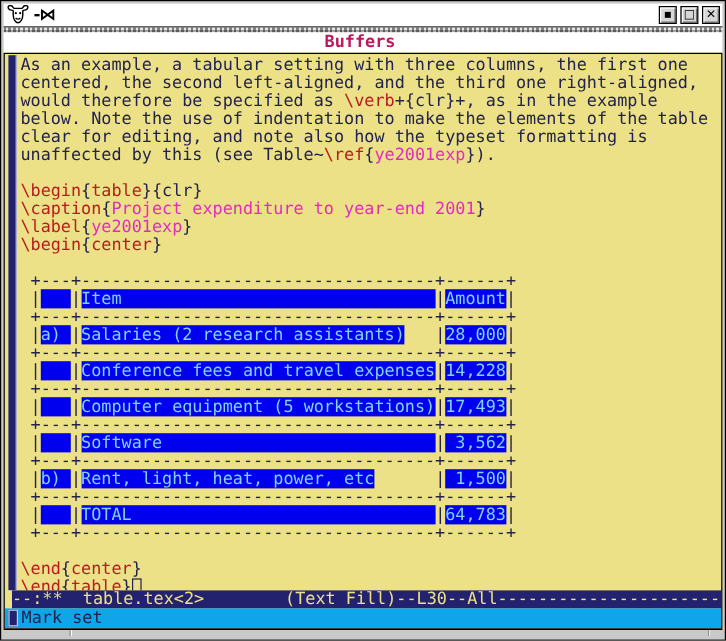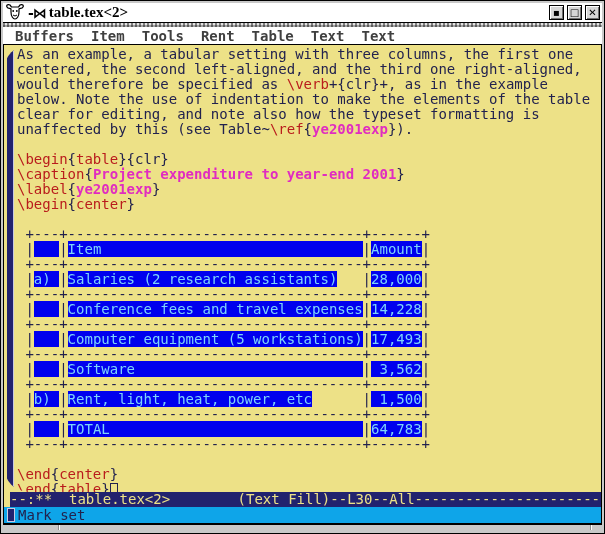--- a/index.html
+++ b/index.html
@@ -37,44 +37,44 @@
     background:
       repeating-linear-gradient(90deg,#8a8a8a 0 2px,#f4f4f4 2px 4px),
       repeating-linear-gradient(0deg,#aaa 0 2px,#eee 2px 4px);
     background-blend-mode:multiply;
   }
 
   
   .menubar {
     height:17px; background:#fff;
     display:flex; align-items:center; padding-left:12px;
-    font:bold 14px "DejaVu Sans Mono", monospace; color:#404040;
+    font:bold 14px "DejaVu Sans Mono", monospace; color:#be185d;flex-direction:column;
   }
   .menu-item { margin-right:17px; white-space:pre; cursor:default; }
 
   
   .inner {
     flex:1; border:1px solid #000; background:#ede187;
     display:flex; flex-direction:column; overflow:hidden; position:relative;
   }
-  .editor-body { flex:1; position:relative; overflow:hidden;border-radius:25px; }
+  .editor-body { flex:1; position:relative; overflow:hidden; }
   .vscroll {
     position:absolute; left:3px; top:1px; bottom:0; width:7px;
     background:#22226e; border-right:1px solid #c9c9e2;
   }
   .buffer {
     position:absolute; left:13px; top:2px; right:0; bottom:0;
     font:14px/15px "DejaVu Sans Mono", monospace;
     color:#22224e; white-space:pre; overflow:hidden;
   }
   .line { height:15px; white-space:pre; }
   .s-d   { color:#22224e; }
   .s-kw  { color:#b91c1c; }
   .s-env { color:#b91c1c; }
-  .s-str { color:#e02cc0;font-weight:bold; }
+  .s-str { color:#e02cc0; }
   .s-cell{ background:#0000ee; color:#7dd3fc; }
   .s-cur {
     display:inline-block; width:8px; height:12px;
     border:1px solid #22224e; vertical-align:-1px;
   }
 
   
   .modeline {
     height:15px; margin-left:6px; background:#22226e;
     font:14px/15px "DejaVu Sans Mono", monospace; color:#ede187;
@@ -106,21 +106,20 @@
 <div class="frame">
 
   <div class="titlebar">
     <svg class="gnu-icon" viewBox="0 0 20 17">
       <path d="M2 3 C1 1 3 0 5 1 C6 2 6 3 7 3 L13 3 C14 3 14 2 15 1 C17 0 19 1 18 3 C17 5 15 4 14 5 L14 8 C14 12 12 15 10 15 C8 15 6 12 6 8 L6 5 C5 4 3 5 2 3 Z" fill="#fff" stroke="#000" stroke-width="1.2"></path>
       <circle cx="8.2" cy="7" r="0.9" fill="#000"></circle>
       <circle cx="11.8" cy="7" r="0.9" fill="#000"></circle>
       <path d="M8 11 Q10 13 12 11" fill="none" stroke="#000" stroke-width="1"></path>
     </svg>
     <span class="title-glyph">-⋈</span>
-    <span class="title-text">table.tex&lt;2&gt;</span>
     <span class="win-buttons">
       <span class="win-btn">▪</span>
       <span class="win-btn">□</span>
       <span class="win-btn">✕</span>
     </span>
   </div>
 
   <div class="stipple"></div>
 
   <div class="menubar">

